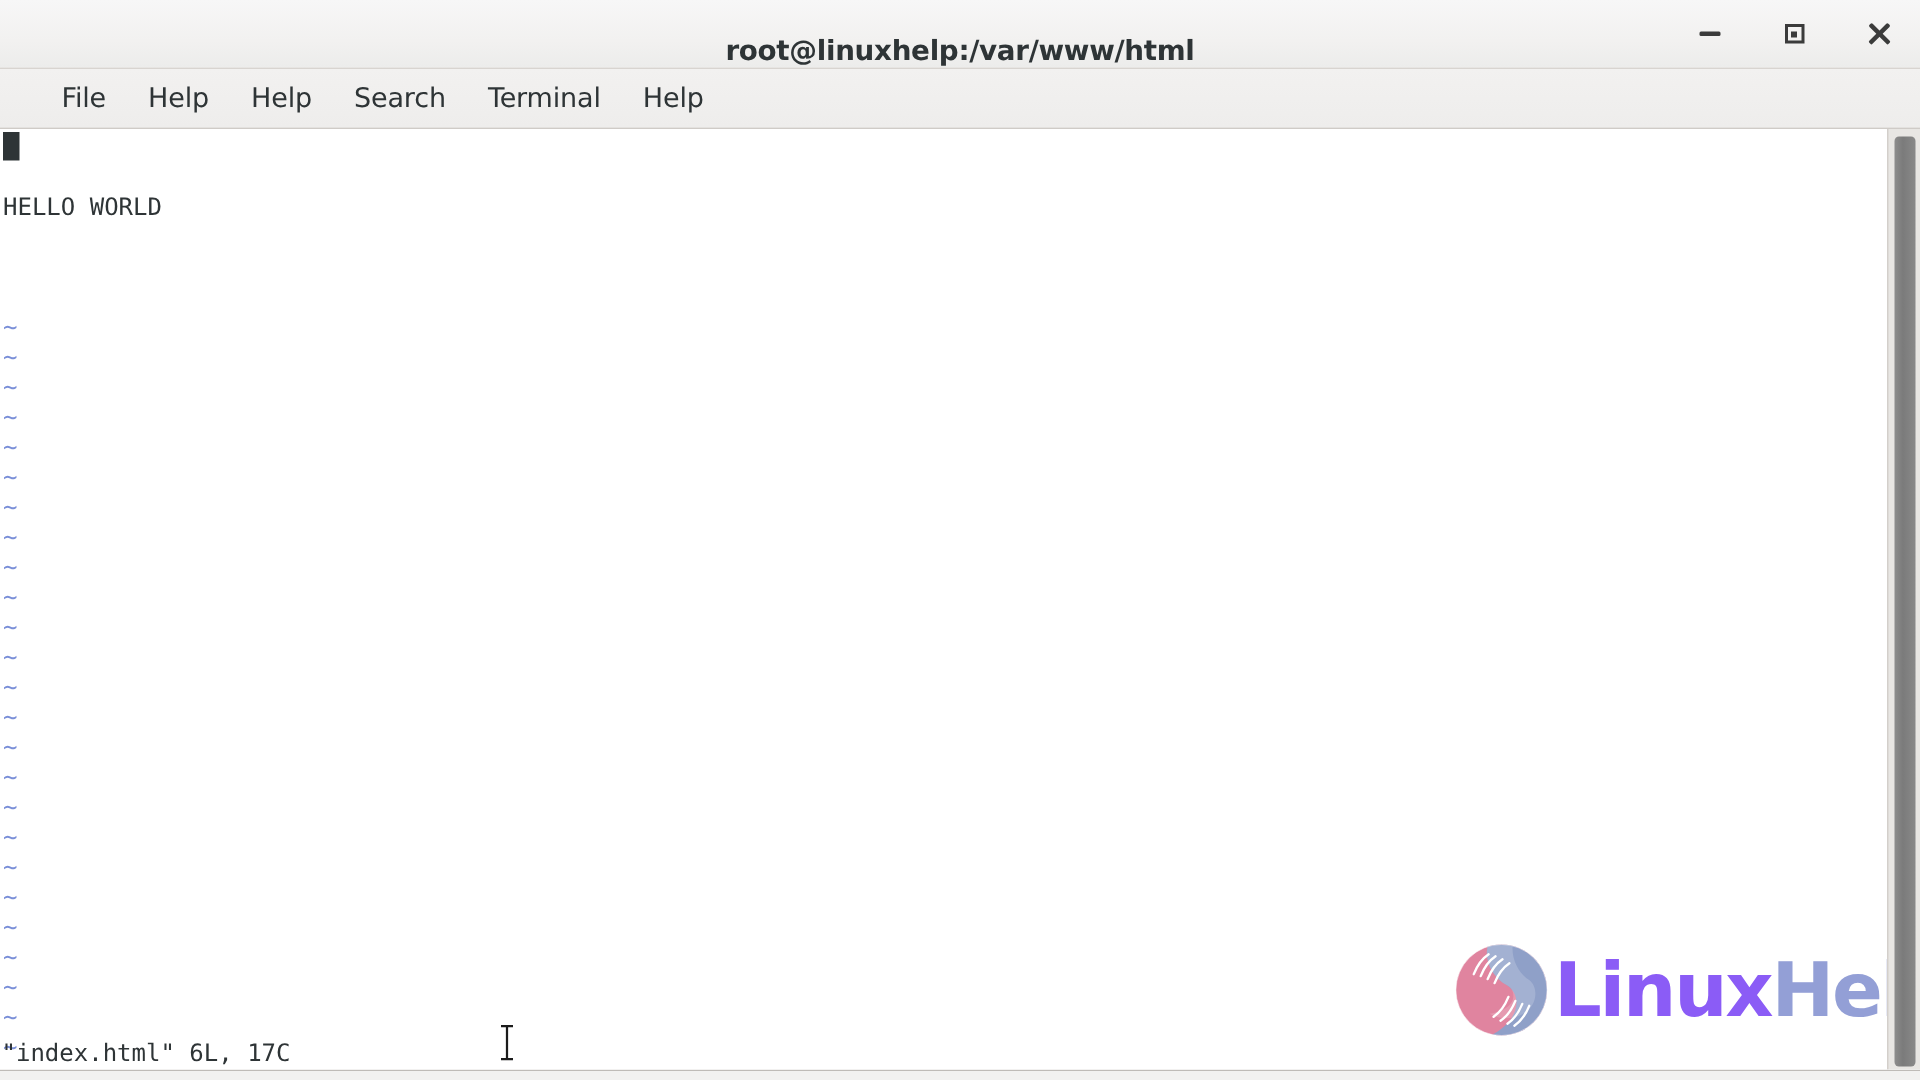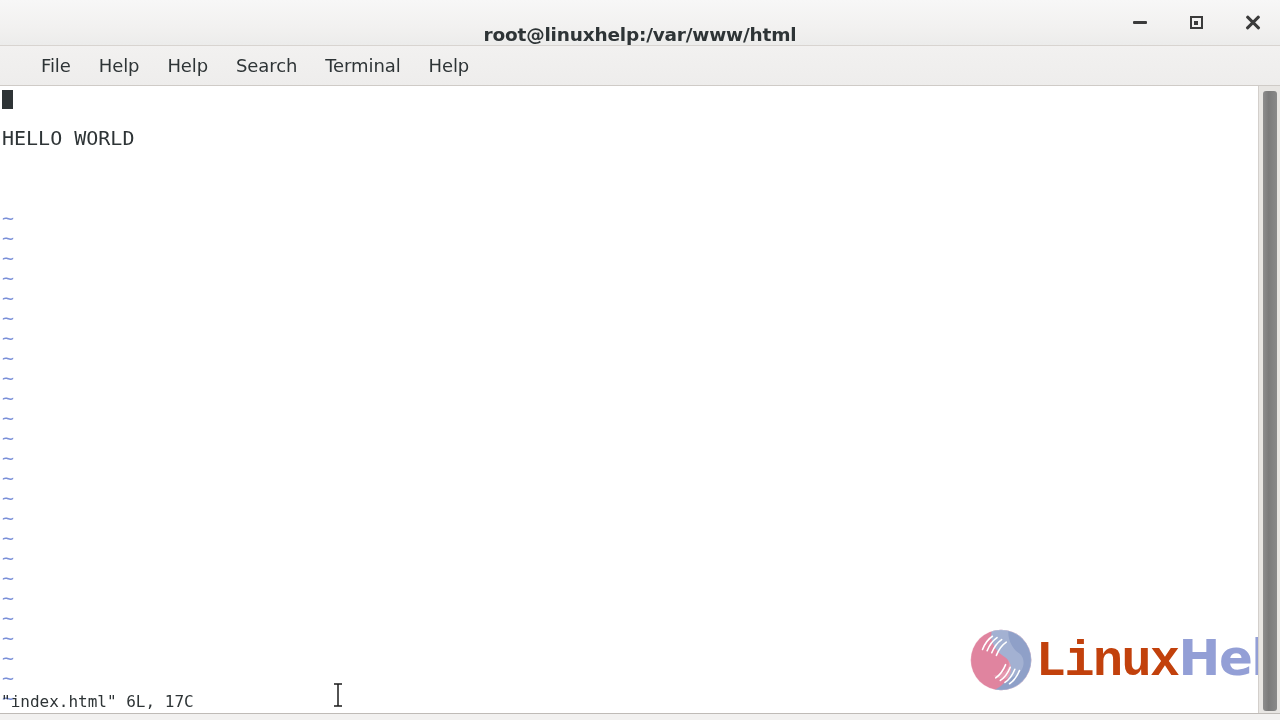--- a/index.html
+++ b/index.html
@@ -122,21 +122,21 @@
     background: #ffffff;
     overflow: hidden;
   }
   .term {
     position: absolute;
     left: 0; top: 0;
     width: 1258px;
     height: 100%;
     background: #ffffff;
     font-family: "DejaVu Sans Mono", monospace;
-    font-size: 20px;
+    font-size: 16px;
     line-height: 20px;
     color: #2e3436;
     padding: 2px 0 0 1px;
     box-sizing: border-box;
     white-space: pre;
   }
   .term-line {
     height: 20px;
     line-height: 20px;
     padding-left: 1px;
@@ -197,21 +197,21 @@
   }
   .logo-mark { width: 66px; height: 66px; flex: none; }
   .logo-text {
     font-family: "DejaVu Sans", sans-serif;
     font-size: 50px;
     font-weight: bold;
     letter-spacing: -1.5px;
     margin-left: 2px;
     line-height: 1;
   }
-  .logo-linux { color: #c2410c; font-family: Liberation Mono, monospace; }
+  .logo-linux { color: #8b5cf6; }
   .logo-help  { color: #939fd6; }
 
   
   .mouse-cursor {
     position: absolute;
     left: 330px;
     top: 596px;
     width: 16px;
     height: 26px;
     pointer-events: none;

